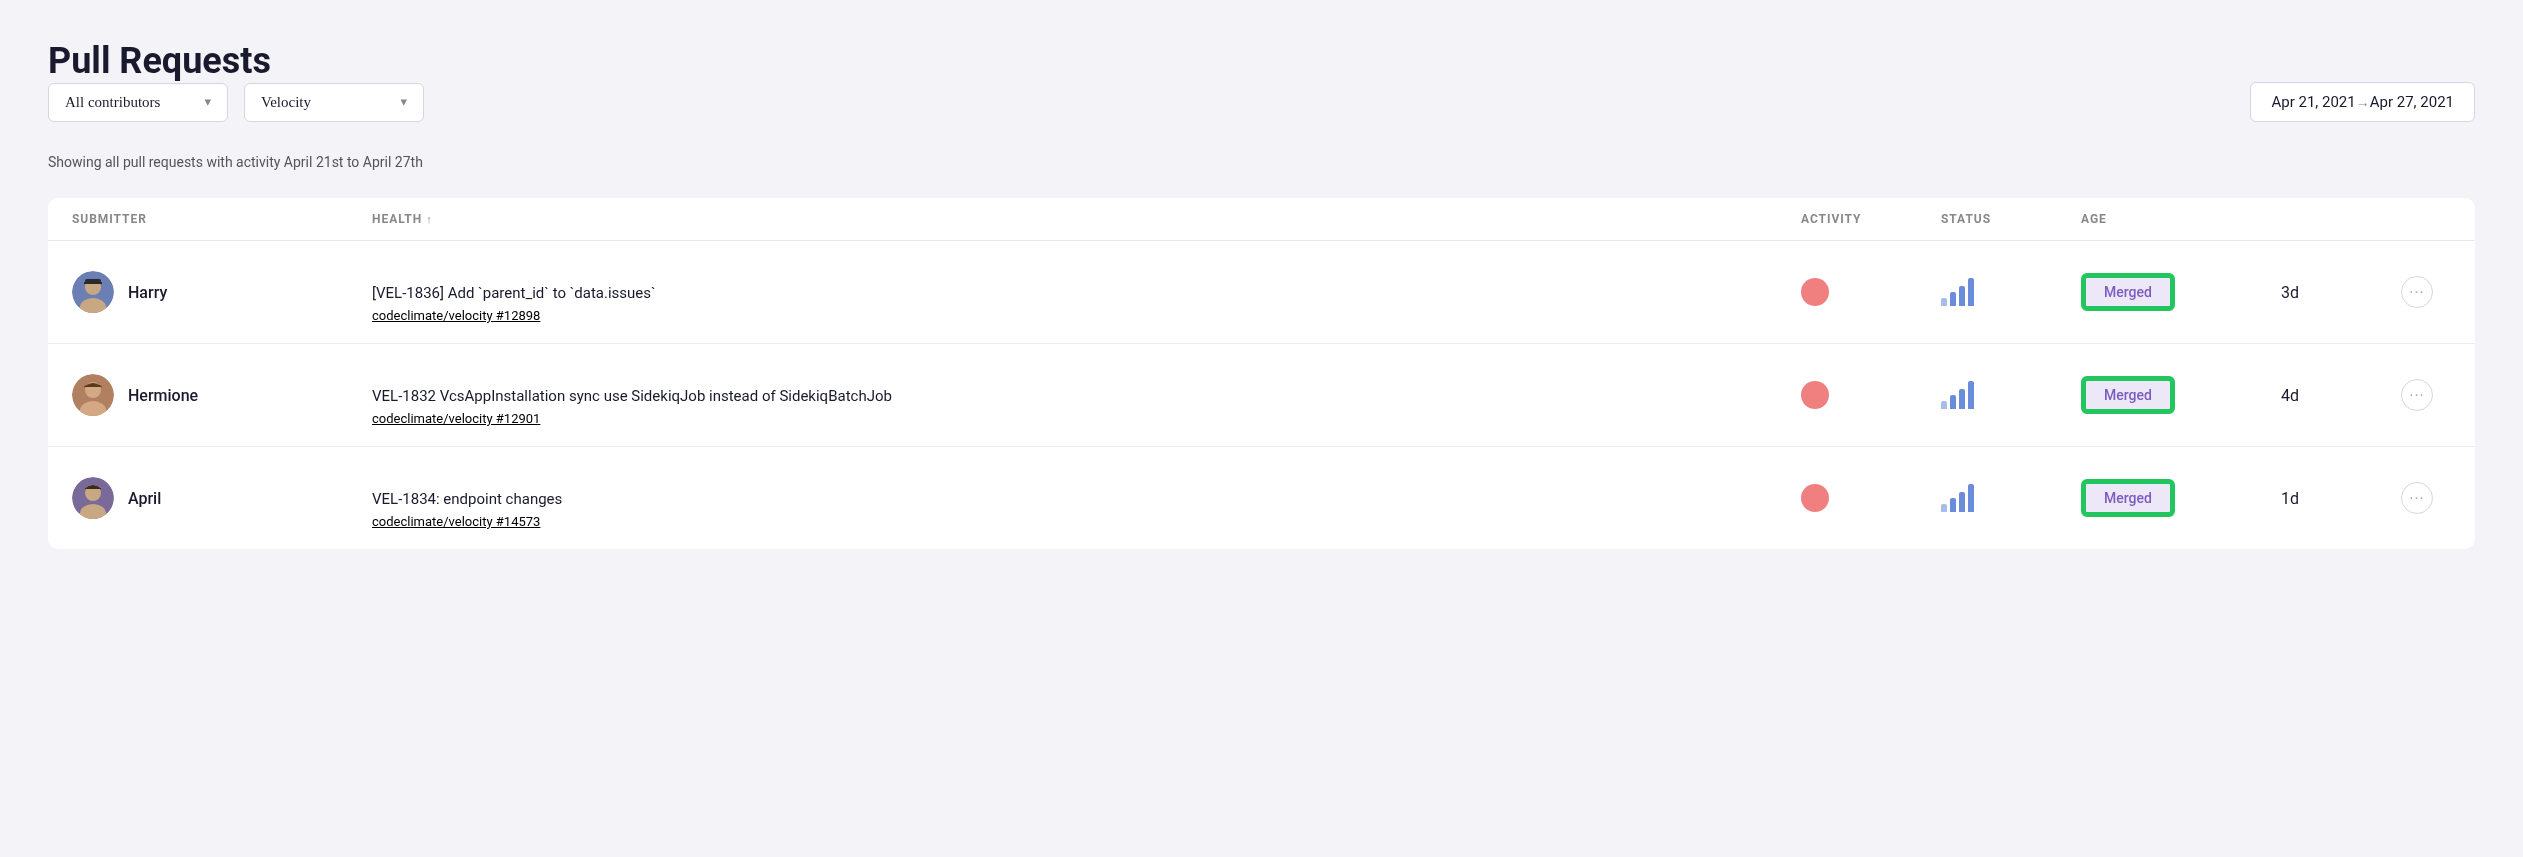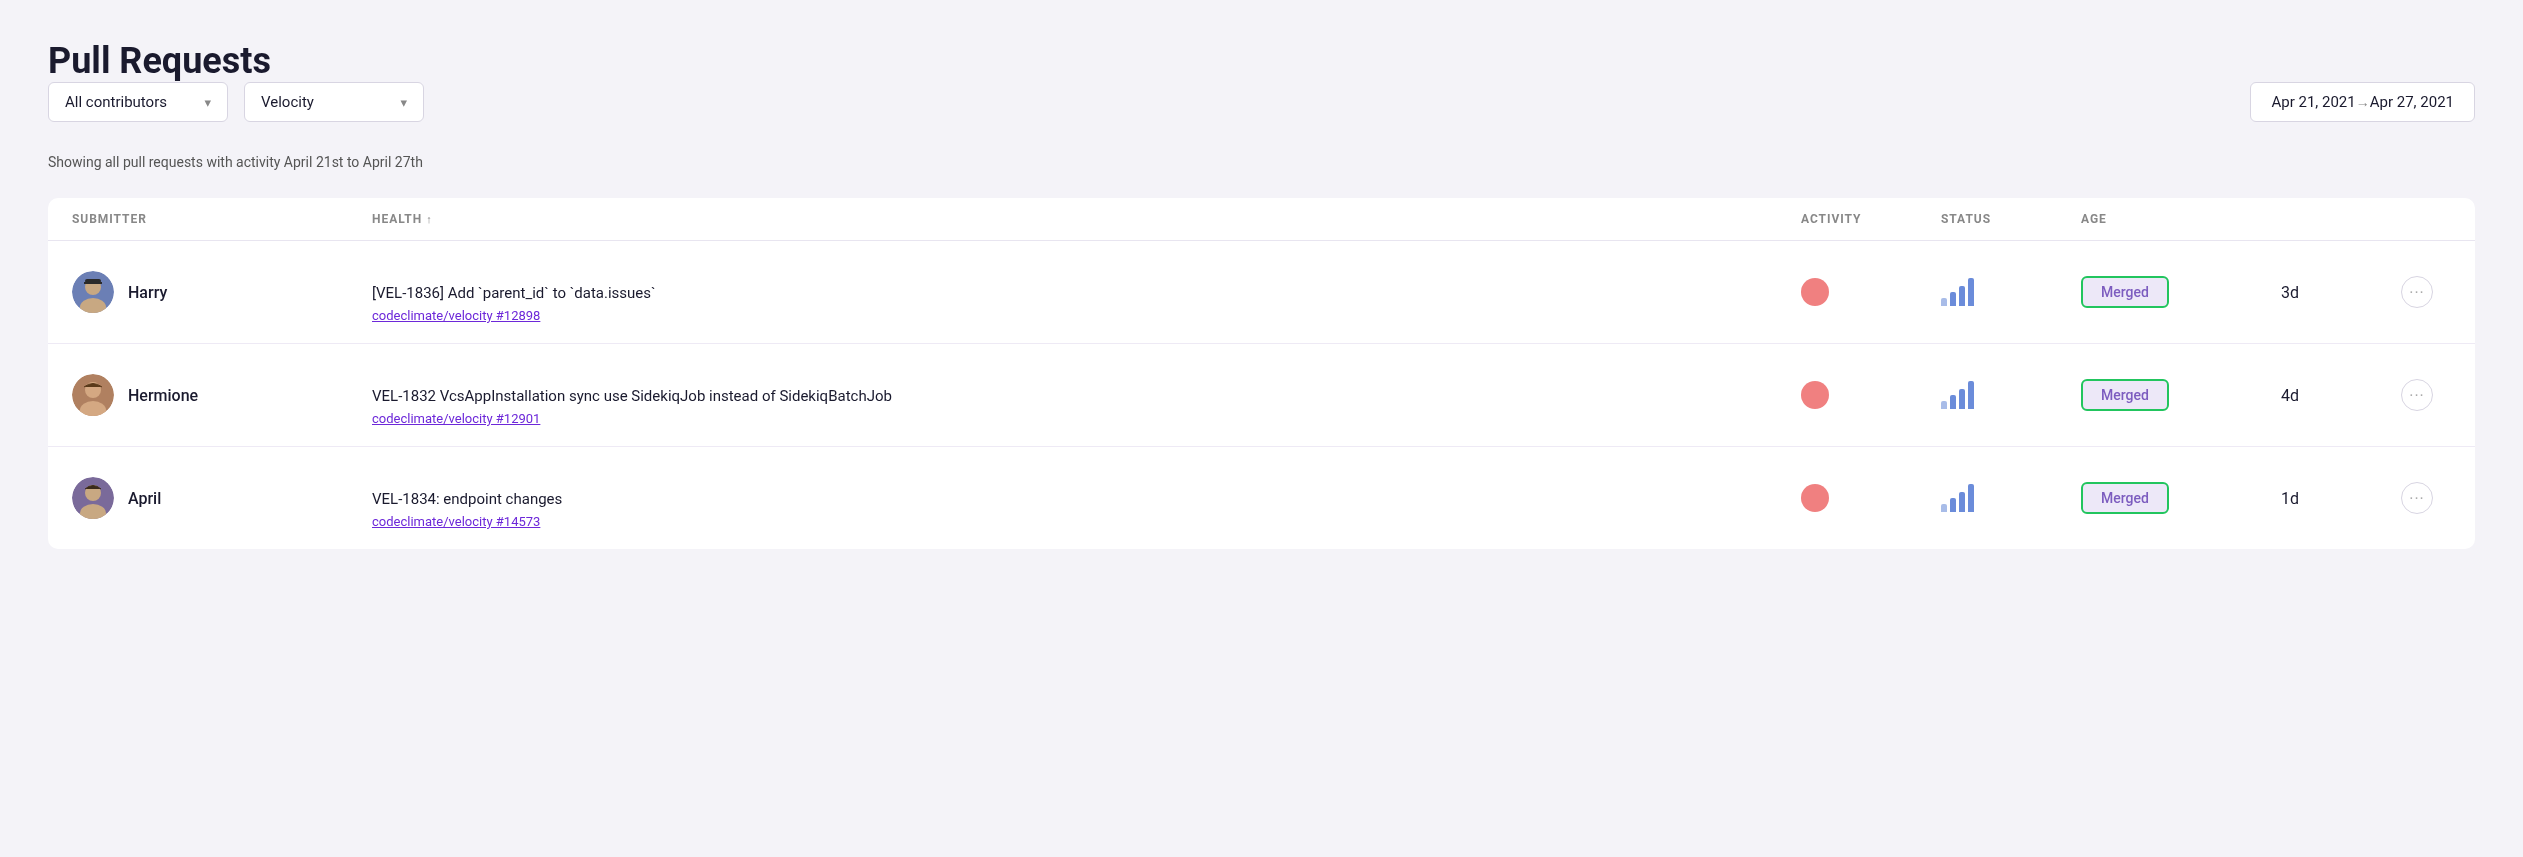--- a/index.html
+++ b/index.html
@@ -39,20 +39,21 @@
       justify-content: space-between;
       background: #fff;
       border: 1.5px solid #d8d5e2;
       border-radius: 6px;
       padding: 10px 16px;
       font-size: 15px;
       color: #1a1a2e;
       cursor: pointer;
       min-width: 180px;
       gap: 12px;
+      font-family: Liberation Serif, serif;
     }
 
     .filter-select .chevron {
       color: #888;
       font-size: 13px;
     }
 
     .date-range {
       display: flex;
       align-items: center;
@@ -137,21 +138,21 @@
       font-size: 15px;
       color: #1a1a2e;
       font-weight: 400;
       line-height: 1.4;
       margin-bottom: 4px;
       margin-top: 22px;
     }
 
     .pr-link {
       font-size: 13px;
-      color: #6d28d9;
+      color: #000000;
       text-decoration: underline;
       cursor: pointer;
     }
 
     .health-dot {
       width: 28px;
       height: 28px;
       border-radius: 50%;
       background: #f08080;
     }
@@ -182,21 +183,21 @@
       justify-content: center;
       padding: 6px 18px;
       border-radius: 6px;
       font-size: 14px;
       font-weight: 500;
     }
 
     .status-merged {
       background: #ede8f8;
       color: #7c5cbf;
-      border: 2px solid #22c55e;
+      border: 5px solid #22c55e;
     }
 
     .age-cell {
       font-size: 16px;
       color: #1a1a2e;
       font-weight: 400;
     }
 
     .more-btn {
       width: 32px;

